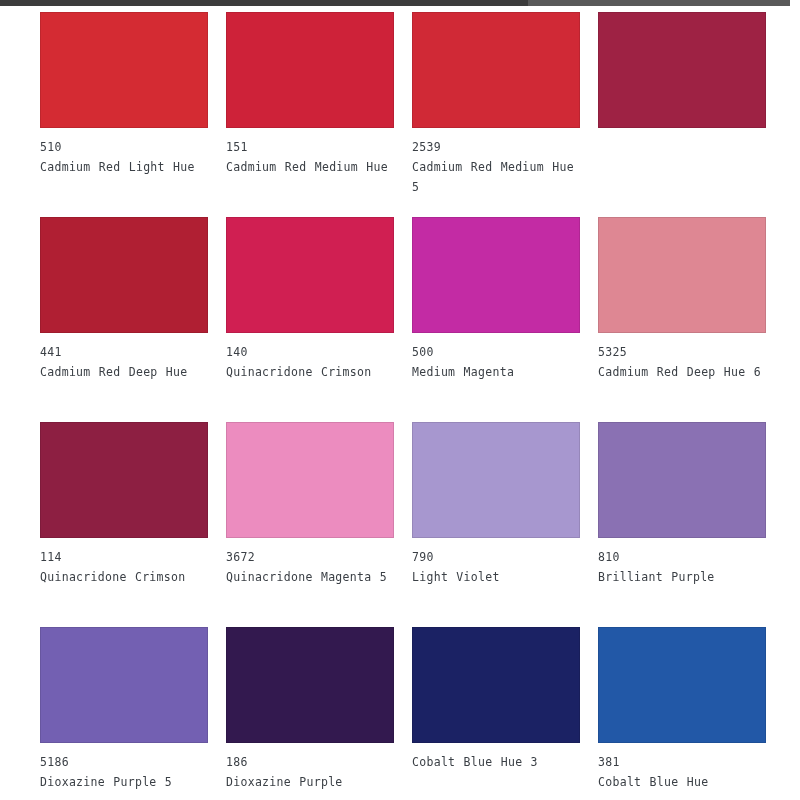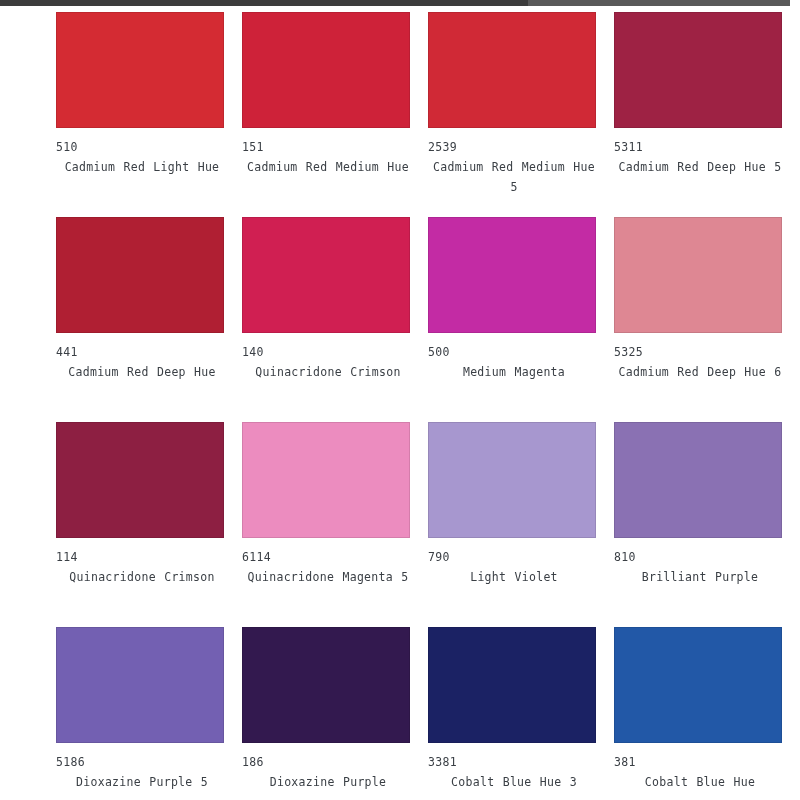--- a/index.html
+++ b/index.html
@@ -42,21 +42,21 @@
     top: 0;
     left: 790px;
     width: 10px;
     height: 6px;
     background: #ffffff;
   }
 
   #swatch-grid {
     position: absolute;
     top: 12px;
-    left: 16px;
+    left: 0;
     width: 784px;
     height: 788px;
     display: grid;
     grid-template-columns: repeat(4, 186px);
     grid-template-rows: repeat(4, 205px);
     column-gap: 0px;
     row-gap: 0px;
     padding-left: 40px;
   }
 
@@ -83,21 +83,20 @@
     color: #3a3f45;
     letter-spacing: 0.3px;
   }
 
   .swatch-name {
     font-size: 11.5px;
     line-height: 20px;
     color: #3a3f45;
     letter-spacing: 0.3px;
     word-spacing: 1px;
-    text-align: center;
   }
 </style>
 </head>
 <body>
 
 <div id="top-scrollbar">
   <div class="track-left"></div>
   <div class="track-right"></div>
   <div class="track-end"></div>
 </div>
@@ -119,24 +118,20 @@
     </div>
     <div class="swatch-cell">
       <div class="swatch-chip" style="background: rgb(208, 41, 54);"></div>
       <div class="swatch-meta">
         <div class="swatch-code">2539</div>
         <div class="swatch-name">Cadmium Red Medium Hue 5</div>
       </div>
     </div>
     <div class="swatch-cell">
       <div class="swatch-chip" style="background: rgb(158, 34, 68);"></div>
-      <div class="swatch-meta">
-        <div class="swatch-code">5311</div>
-        <div class="swatch-name">Cadmium Red Deep Hue 5</div>
-      </div>
     </div>
     <div class="swatch-cell">
       <div class="swatch-chip" style="background: rgb(176, 31, 51);"></div>
       <div class="swatch-meta">
         <div class="swatch-code">441</div>
         <div class="swatch-name">Cadmium Red Deep Hue</div>
       </div>
     </div>
     <div class="swatch-cell">
       <div class="swatch-chip" style="background: rgb(208, 31, 82);"></div>
@@ -162,21 +157,21 @@
     <div class="swatch-cell">
       <div class="swatch-chip" style="background: rgb(141, 31, 66);"></div>
       <div class="swatch-meta">
         <div class="swatch-code">114</div>
         <div class="swatch-name">Quinacridone Crimson</div>
       </div>
     </div>
     <div class="swatch-cell">
       <div class="swatch-chip" style="background: rgb(236, 140, 191);"></div>
       <div class="swatch-meta">
-        <div class="swatch-code">6114</div>
+        <div class="swatch-code">3672</div>
         <div class="swatch-name">Quinacridone Magenta 5</div>
       </div>
     </div>
     <div class="swatch-cell">
       <div class="swatch-chip" style="background: rgb(167, 151, 207);"></div>
       <div class="swatch-meta">
         <div class="swatch-code">790</div>
         <div class="swatch-name">Light Violet</div>
       </div>
     </div>
@@ -197,21 +192,20 @@
     <div class="swatch-cell">
       <div class="swatch-chip" style="background: rgb(51, 25, 79);"></div>
       <div class="swatch-meta">
         <div class="swatch-code">186</div>
         <div class="swatch-name">Dioxazine Purple</div>
       </div>
     </div>
     <div class="swatch-cell">
       <div class="swatch-chip" style="background: rgb(27, 34, 100);"></div>
       <div class="swatch-meta">
-        <div class="swatch-code">3381</div>
         <div class="swatch-name">Cobalt Blue Hue 3</div>
       </div>
     </div>
     <div class="swatch-cell">
       <div class="swatch-chip" style="background: rgb(34, 88, 167);"></div>
       <div class="swatch-meta">
         <div class="swatch-code">381</div>
         <div class="swatch-name">Cobalt Blue Hue</div>
       </div>
     </div>

